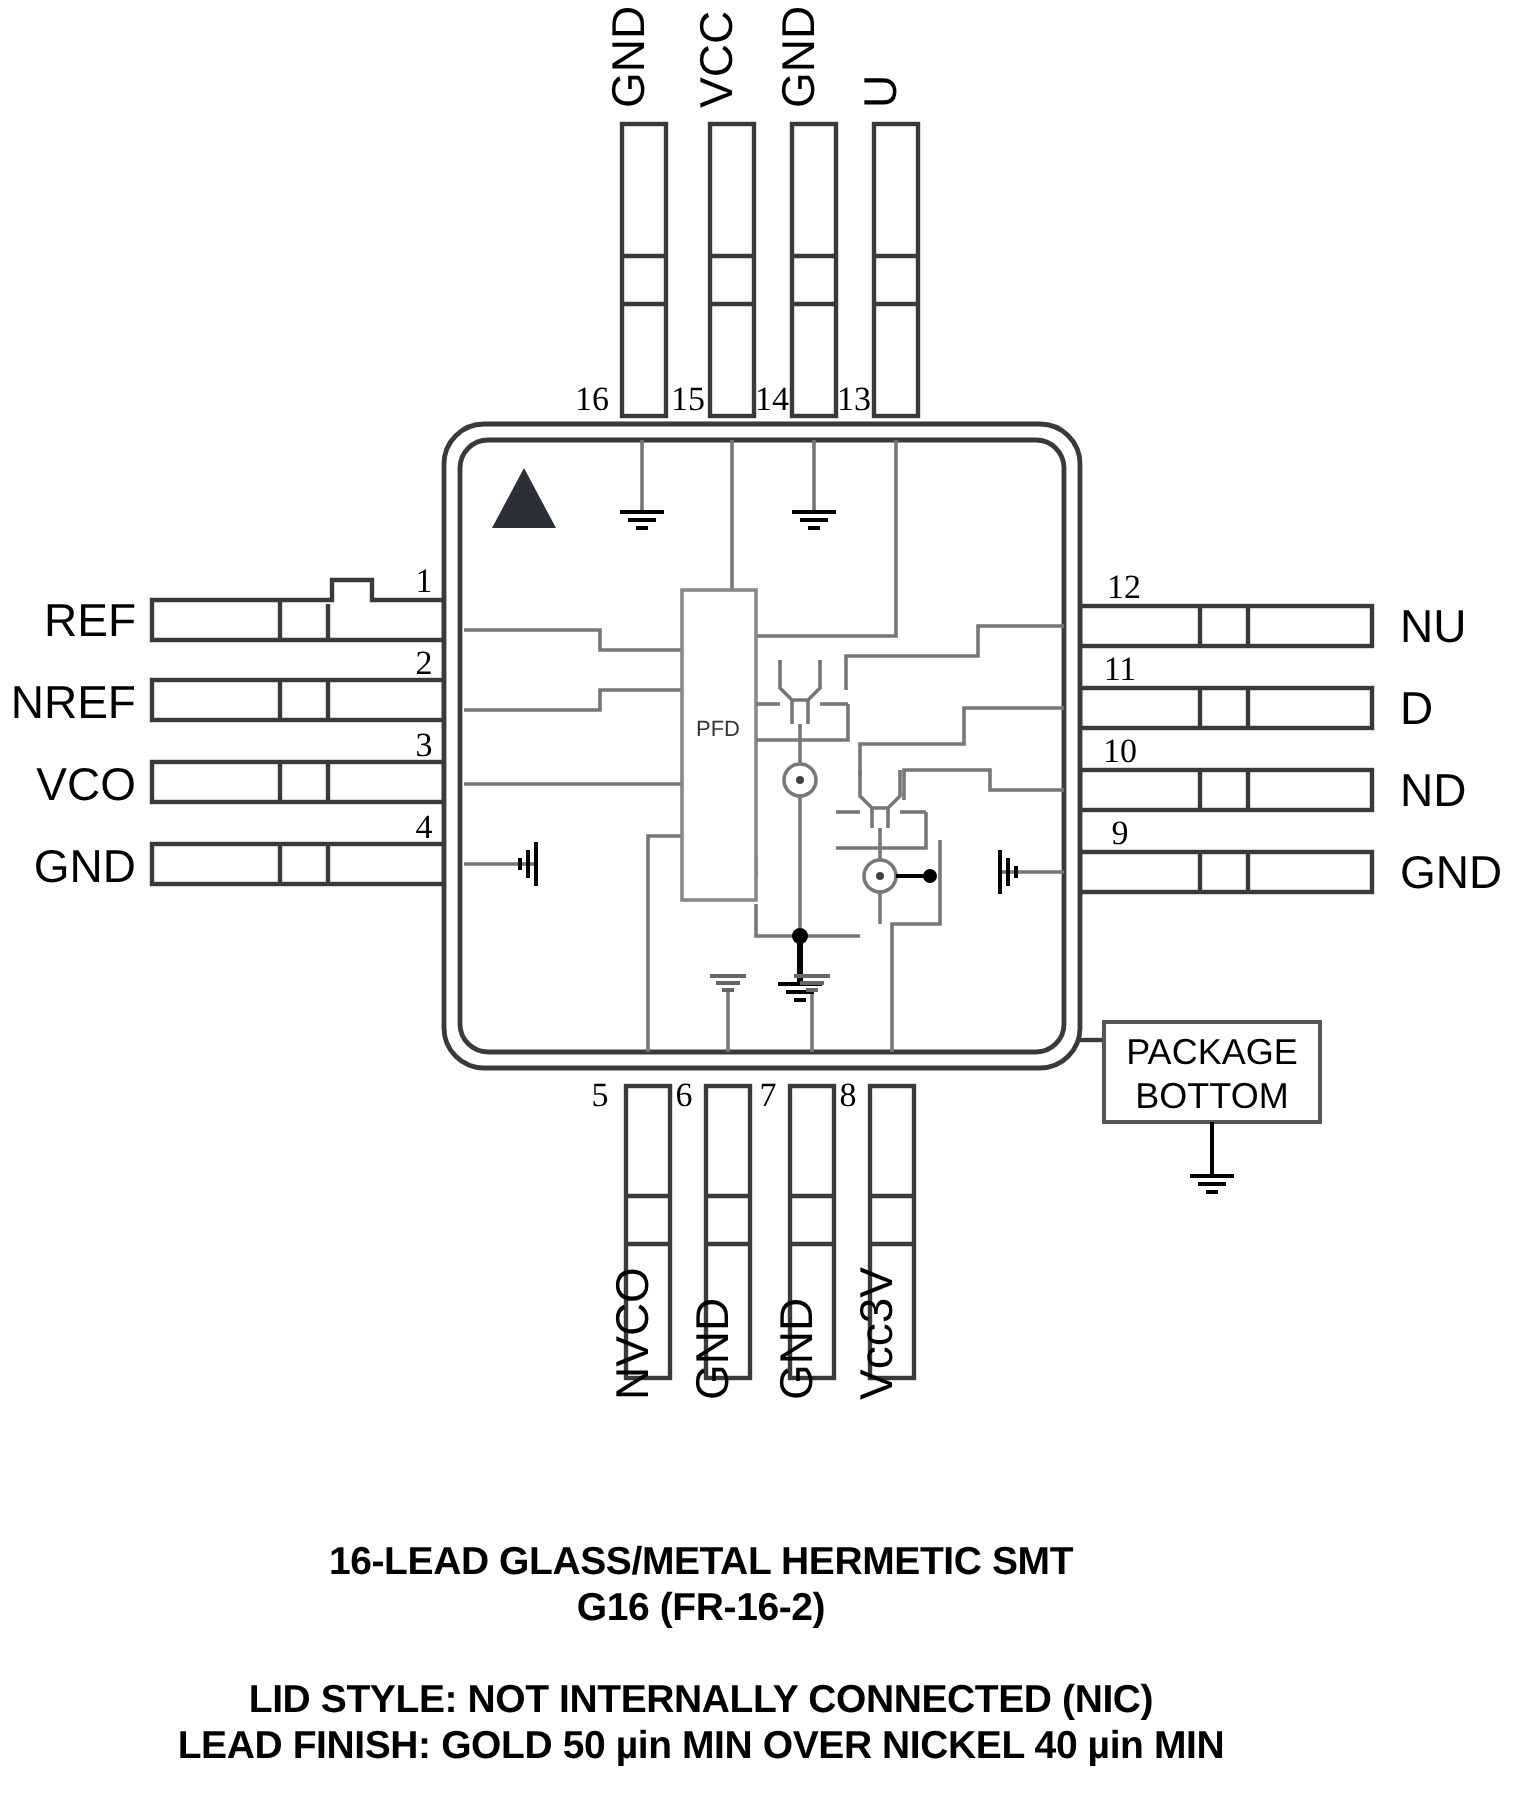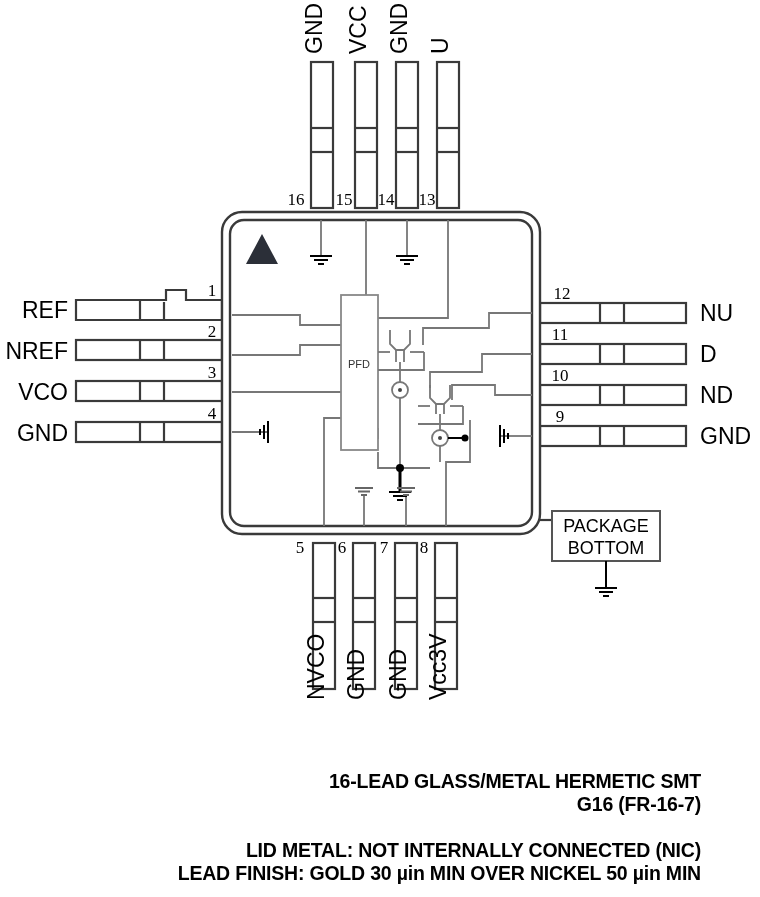--- a/index.html
+++ b/index.html
@@ -1,20 +1,20 @@
 <!DOCTYPE html>
 <html><head>
 <meta charset="utf-8">
 <style>
   html,body{margin:0;padding:0;background:#fff;}
   body{width:760px;height:897px;font-family:"Liberation Sans",sans-serif;overflow:hidden;}
   #root{position:relative;width:760px;height:897px;}
   #diagram{position:absolute;left:0;top:0;}
   .cap{
-    position:absolute;left:0;width:701px;text-align:right;
+    position:absolute;left:0;width:701px;text-align:center;
     font-family:"Liberation Sans",sans-serif;
     font-weight:bold;font-size:19.5px;color:#000;letter-spacing:-0.2px;
     white-space:nowrap;
   }
   #cap0{top:770px;}
   #cap1{top:793px;}
   #cap2{top:816px;}
   #cap3{top:839px;}
   #cap4{top:862px;}
 </style>
@@ -300,17 +300,17 @@
 
     <text x="324" y="700" text-anchor="start" transform="rotate(-90 324 700)">NVCO</text>
     <text x="364" y="700" text-anchor="start" transform="rotate(-90 364 700)">GND</text>
     <text x="406" y="700" text-anchor="start" transform="rotate(-90 406 700)">GND</text>
     <text x="446" y="700" text-anchor="start" transform="rotate(-90 446 700)">Vcc3V</text>
   </g>
 
 </svg>
 
 <div class="cap" id="cap0">16-LEAD GLASS/METAL HERMETIC SMT</div>
-<div class="cap" id="cap1">G16 (FR-16-7)</div>
-<div class="cap" id="cap3">LID METAL: NOT INTERNALLY CONNECTED (NIC)</div>
-<div class="cap" id="cap4">LEAD FINISH: GOLD 30 µin MIN OVER NICKEL 50 µin MIN</div>
+<div class="cap" id="cap1">G16 (FR-16-2)</div>
+<div class="cap" id="cap3">LID STYLE: NOT INTERNALLY CONNECTED (NIC)</div>
+<div class="cap" id="cap4">LEAD FINISH: GOLD 50 µin MIN OVER NICKEL 40 µin MIN</div>
 
 </div>
 
 </body></html>

